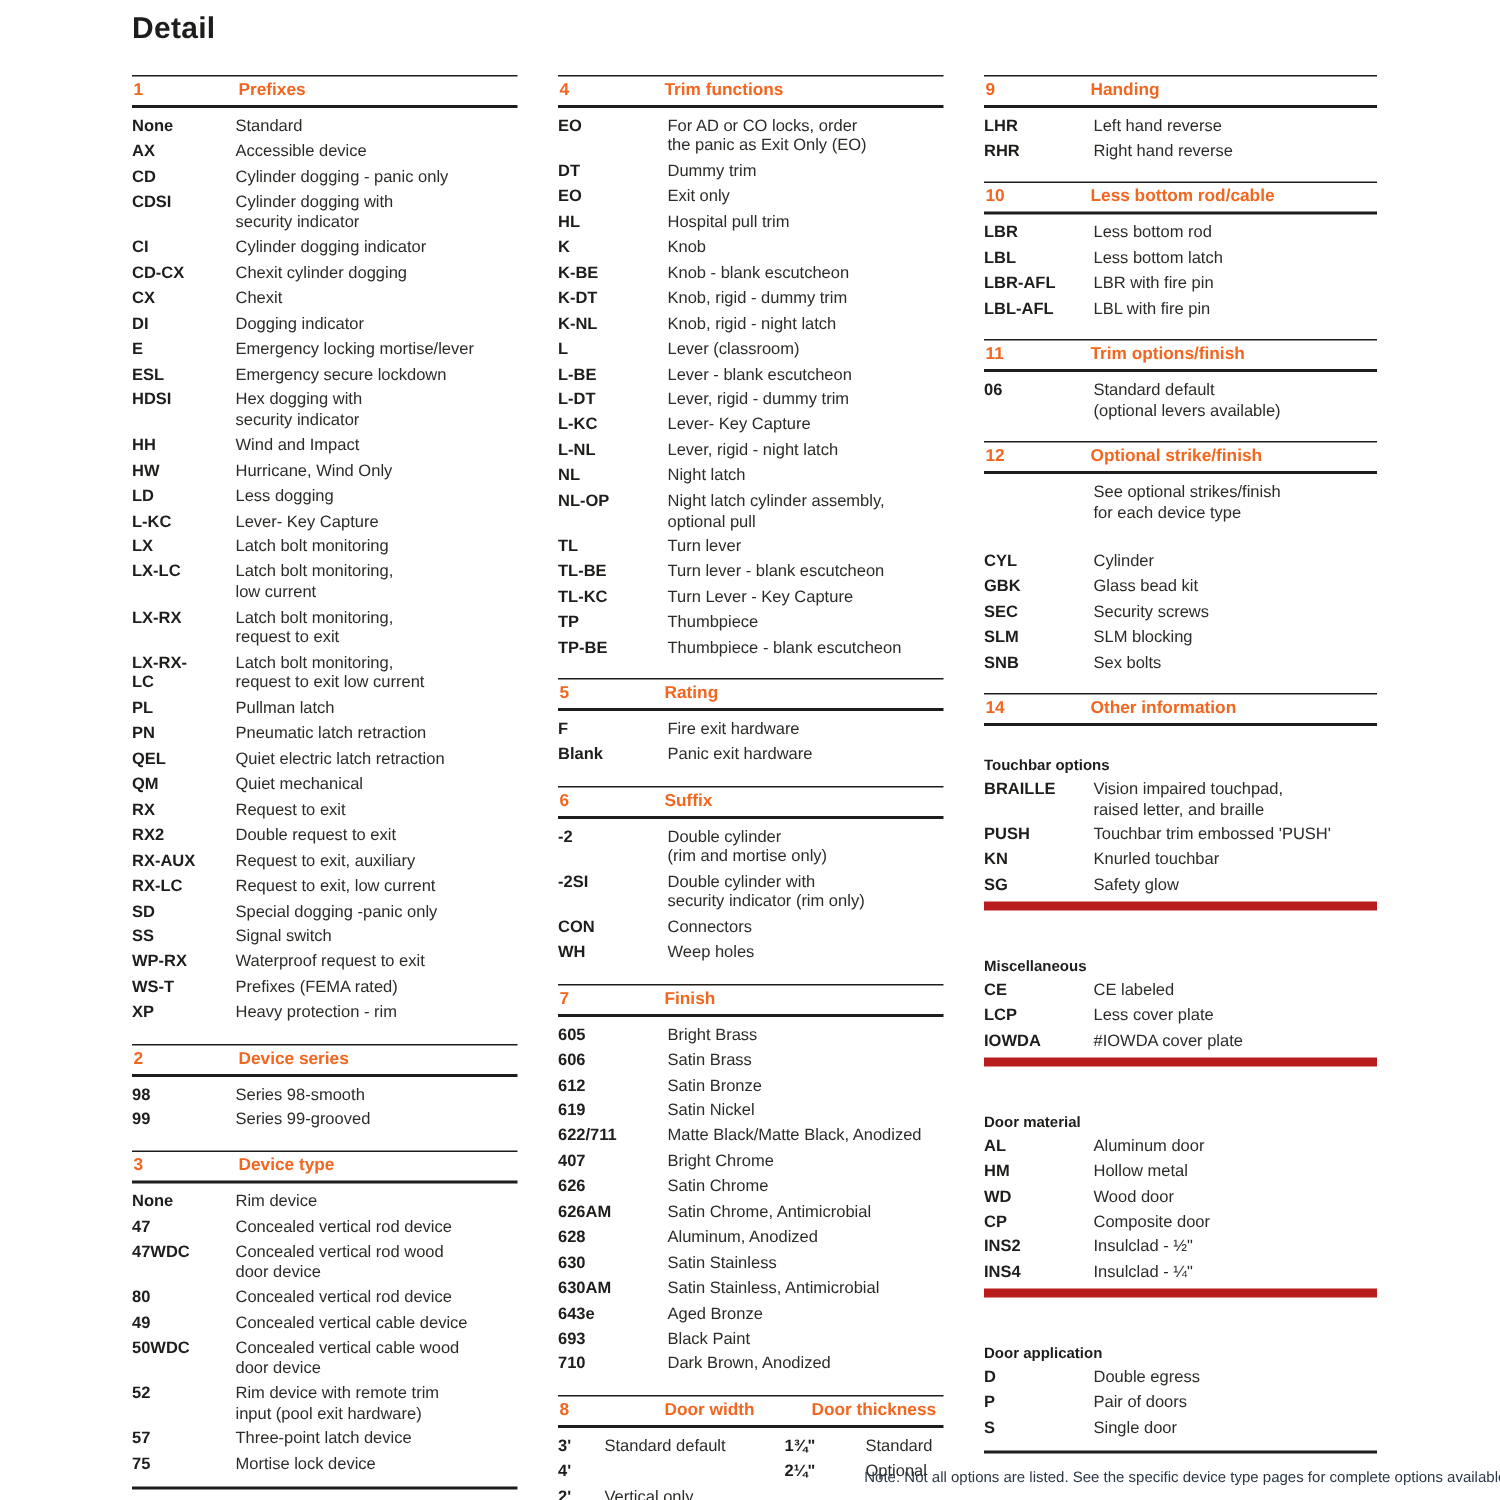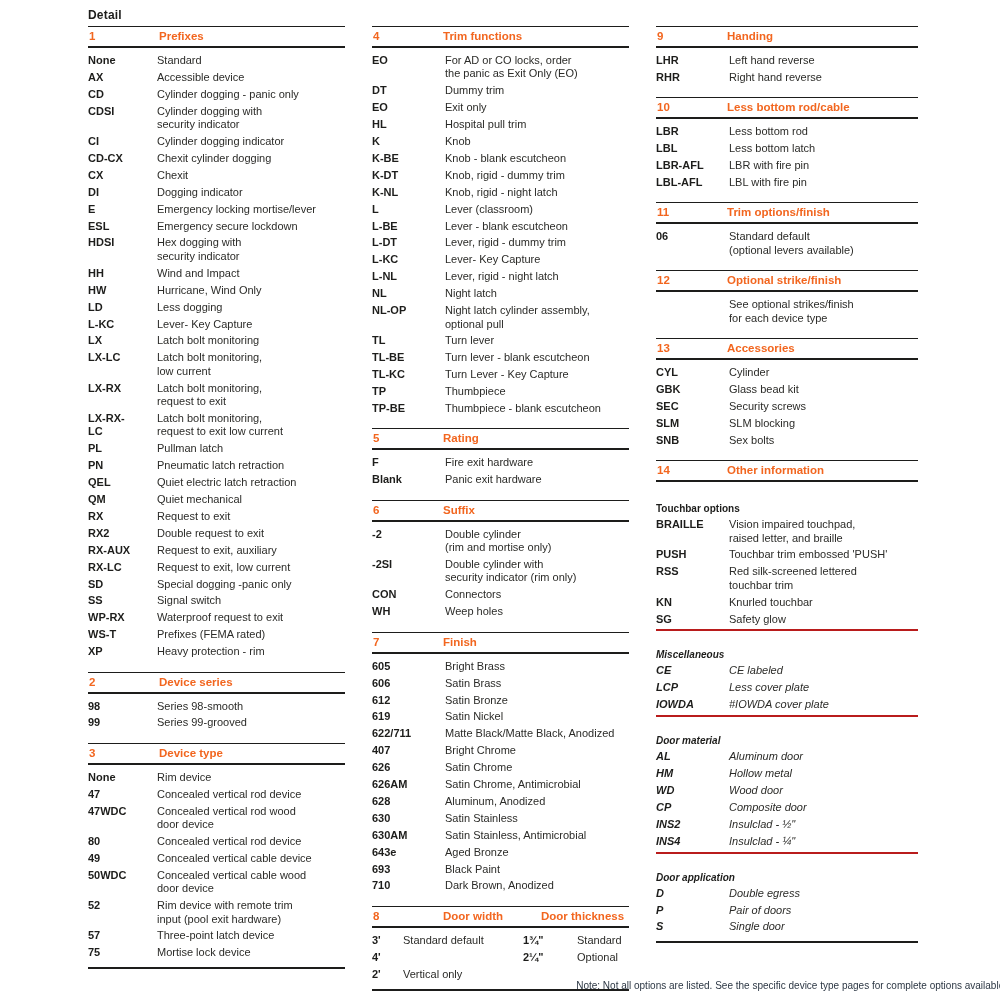--- a/index.html
+++ b/index.html
@@ -1,19 +1,19 @@
 <!DOCTYPE html>
 <html><head>
 <meta charset="utf-8">
 <style>
   html,body{margin:0;padding:0;background:#ffffff;}
   body{width:1000px;height:1000px;position:relative;overflow:hidden;
        font-family:"Liberation Sans", sans-serif;color:#2b2b28;}
   .page{position:absolute;left:88px;top:8px;width:833px;}
-  .page-title{font-size:12px;font-weight:bold;color:#1d1d1b;margin:0 0 4px 0;letter-spacing:.2px;}
+  .page-title{font-size:20px;font-weight:bold;color:#1d1d1b;margin:0 0 19px 0;letter-spacing:.2px;}
   .cols{display:flex;gap:27px;align-items:flex-start;}
   .col{width:257px;flex:0 0 auto;}
   .col.c3{width:262px;}
   .section{margin-bottom:13px;}
   .sec-head{display:flex;align-items:baseline;border-top:1.5px solid #1d1d1b;border-bottom:2.5px solid #1d1d1b;
             padding:3px 1px 4px 1px;font-weight:bold;font-size:11.5px;color:#F2661F;position:relative;}
   .sec-num{width:26px;flex:0 0 auto;}
   .sec-title{flex:1 1 auto;padding-left:44px;}
   .sec-title-right{position:absolute;left:151px;top:3px;margin-left:18px;}
   .sec-body{padding-top:6px;}
@@ -21,21 +21,21 @@
   .row{display:flex;align-items:flex-start;margin-bottom:3.5px;font-size:11px;line-height:1.22;}
   .code{font-weight:bold;color:#1d1d1b;flex:0 0 auto;min-width:64px;padding-right:5px;white-space:pre-line;}
   .c2 .code,.c3 .code{min-width:68px;}
   .desc{flex:1 1 auto;white-space:pre-line;}
   .dual-body{display:flex;padding-top:6px;}
   .dual-left{width:151px;flex:0 0 auto;}
   .dual-right{flex:1 1 auto;}
   .dual-left .code{min-width:26px;}
   .dual-right .code{min-width:49px;}
   .grp{padding-top:2px;}
-  .grp + .grp{border-top:2px solid #b91c1c;margin-top:3px;padding-top:5px;font-style:italic;}
+  .grp + .grp{border-top:6px solid #b91c1c;margin-top:3px;padding-top:19px;}
   .grp-head{font-size:10px;font-weight:bold;color:#1d1d1b;margin:13px 0 4px 0;}
   .note{position:absolute;left:0;top:972px;width:919px;text-align:right;
         font-size:10px;color:#2c3744;}
 </style>
 </head>
 <body>
 
 <div class="page">
   <h1 class="page-title">Detail</h1>
   <div class="cols" id="cols">
@@ -538,24 +538,20 @@
           </div>
           <div class="sec-body">
             <div class="row">
               <span class="code"></span>
               <span class="desc">See optional strikes/finish
 for each device type</span>
             </div>
           </div>
         </section>
         <section class="section">
-          <div class="sec-head">
-            <span class="sec-num">13</span>
-            <span class="sec-title">Accessories</span>
-          </div>
           <div class="sec-body">
             <div class="row">
               <span class="code">CYL</span>
               <span class="desc">Cylinder</span>
             </div>
             <div class="row">
               <span class="code">GBK</span>
               <span class="desc">Glass bead kit</span>
             </div>
             <div class="row">
@@ -581,25 +577,20 @@
             <div class="grp">
               <div class="grp-head">Touchbar options</div>
               <div class="row">
                 <span class="code">BRAILLE</span>
                 <span class="desc">Vision impaired touchpad,
 raised letter, and braille</span>
               </div>
               <div class="row">
                 <span class="code">PUSH</span>
                 <span class="desc">Touchbar trim embossed 'PUSH'</span>
-              </div>
-              <div class="row">
-                <span class="code">RSS</span>
-                <span class="desc">Red silk-screened lettered
-touchbar trim</span>
               </div>
               <div class="row">
                 <span class="code">KN</span>
                 <span class="desc">Knurled touchbar</span>
               </div>
               <div class="row">
                 <span class="code">SG</span>
                 <span class="desc">Safety glow</span>
               </div>
             </div>

